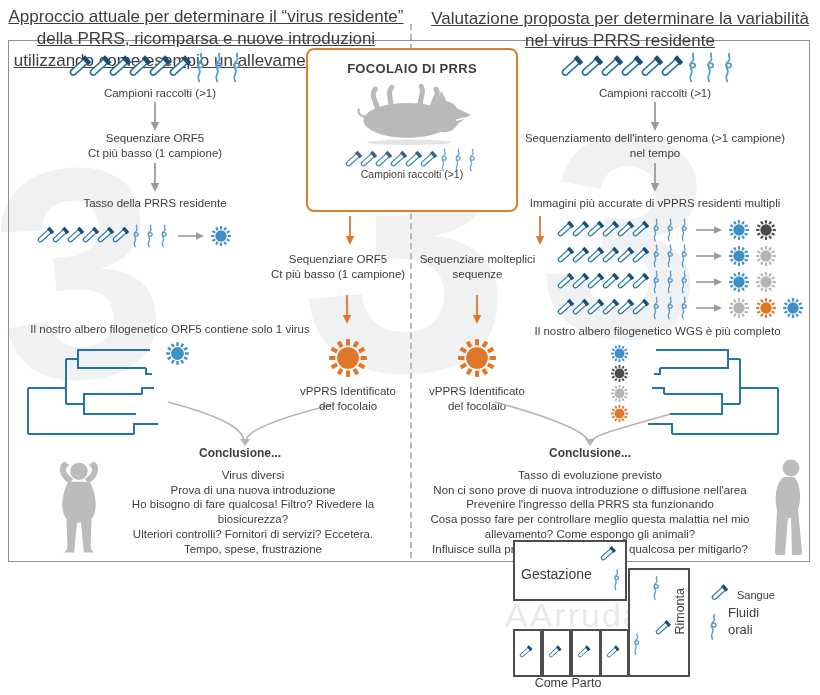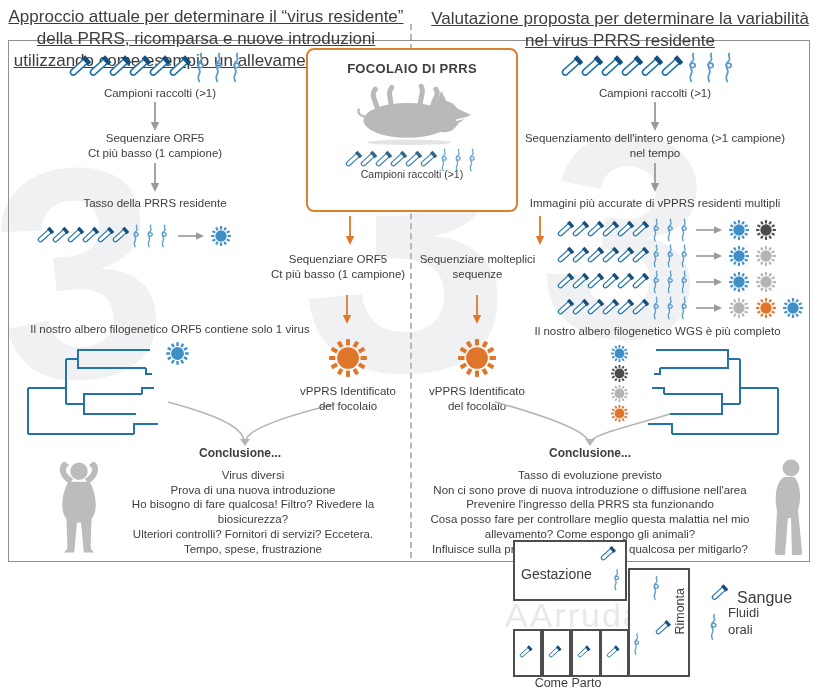--- a/index.html
+++ b/index.html
@@ -560,20 +560,20 @@
       </svg>
     <svg style="position:absolute;left:2px;top:62px;width:10px;height:24px;">
         <use href="#fluid"></use>
       </svg>
     <div class="vertical" style="position:absolute;right:1px;top:18px;font-size:12.5px;">Rimonta</div>
   </div>
 
   <svg class="tube abs" style="left:712px;top:582px;width:13px;height:23px;transform:rotate(48deg);z-index:2;">
       <use href="#tube"></use>
     </svg>
-  <div class="abs z2" style="left:737px;top:589px;font-size:16px;">Sangue</div>
+  <div class="abs z2" style="left:737px;top:589px;font-size:11px;">Sangue</div>
   <svg class="abs z2" style="left:708px;top:613px;width:12px;height:28px;">
       <use href="#fluid"></use>
     </svg>
   <div class="abs pre z2" style="left:728px;top:605px;font-size:13px;line-height:1.3;">Fluidi
 orali</div>
 
 </div>
 
 </body></html>

